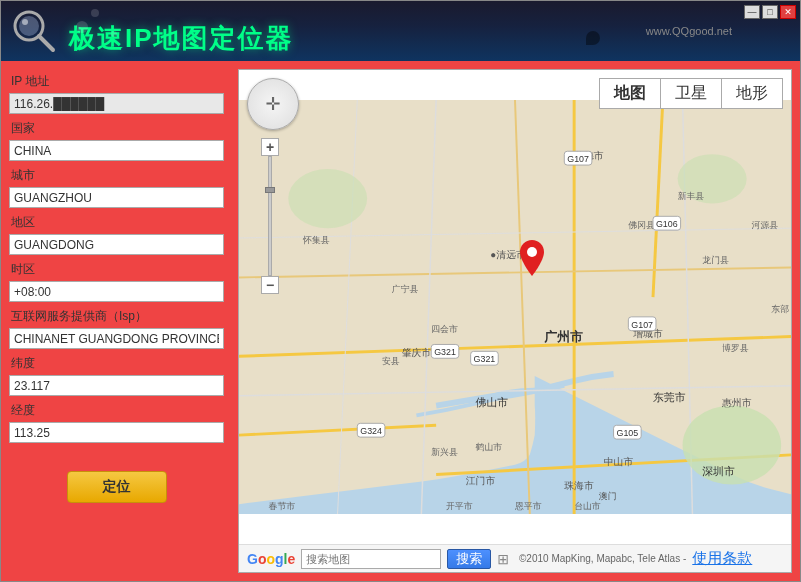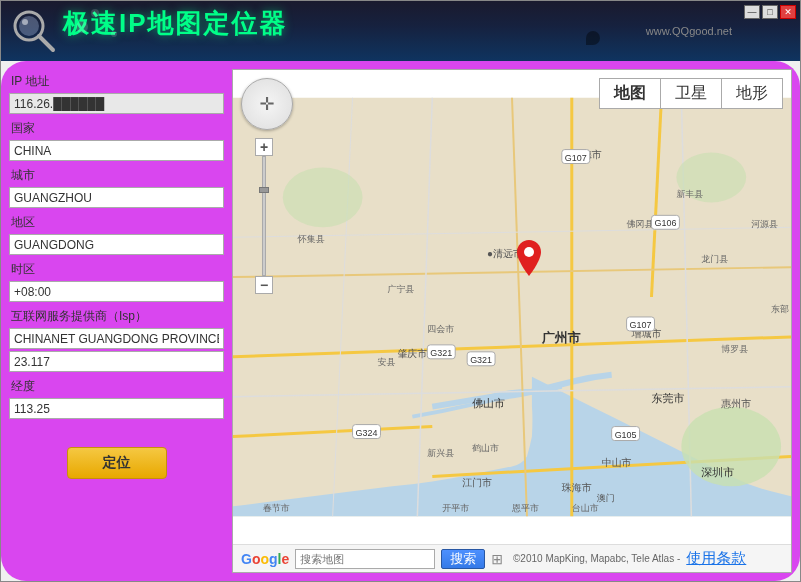--- a/index.html
+++ b/index.html
@@ -27,22 +27,22 @@
       background: linear-gradient(to bottom, #1a1a2e 0%, #16213e 40%, #0f3460 100%);
       display: flex;
       align-items: center;
       padding: 0 8px;
       position: relative;
       flex-shrink: 0;
     }
 
     .title-bar-logo {
       display: flex;
-      align-items: flex-start;
-      gap: 4px;
+      align-items: flex-end;
+      gap: 10px;
     }
 
     .magnifier-icon {
       width: 50px;
       height: 50px;
       position: relative;
     }
 
     .magnifier-icon svg {
       width: 50px;
@@ -87,24 +87,23 @@
       font-size: 9px;
       color: #333;
     }
 
     .win-btn.close { background: #e04040; color: white; border-color: #c00; }
 
     
     .main-content {
       display: flex;
       flex: 1;
-      background: #d946ef;
+      background: #ef4444;
       padding: 8px;
-      gap: 8px;
-      border-radius: 25px;
+      gap: 14px;
     }
 
     
     .left-panel {
       width: 215px;
       flex-shrink: 0;
       display: flex;
       flex-direction: column;
       gap: 2px;
     }
@@ -390,20 +389,21 @@
 
       <div class="field-label">地区</div>
       <input class="field-input" type="text" value="GUANGDONG" style="">
 
       <div class="field-label">时区</div>
       <input class="field-input" type="text" value="+08:00" style="">
 
       <div class="field-label">互联网服务提供商（Isp）</div>
       <input class="field-input" type="text" value="CHINANET GUANGDONG PROVINCE NETW" style="">
 
+      <div class="field-label">纬度</div>
       <input class="field-input" type="text" value="23.117" style="">
 
       <div class="field-label">经度</div>
       <input class="field-input" type="text" value="113.25" style="">
 
       <button class="locate-btn">定位</button>
     </div>
 
     <div class="map-panel">
 

